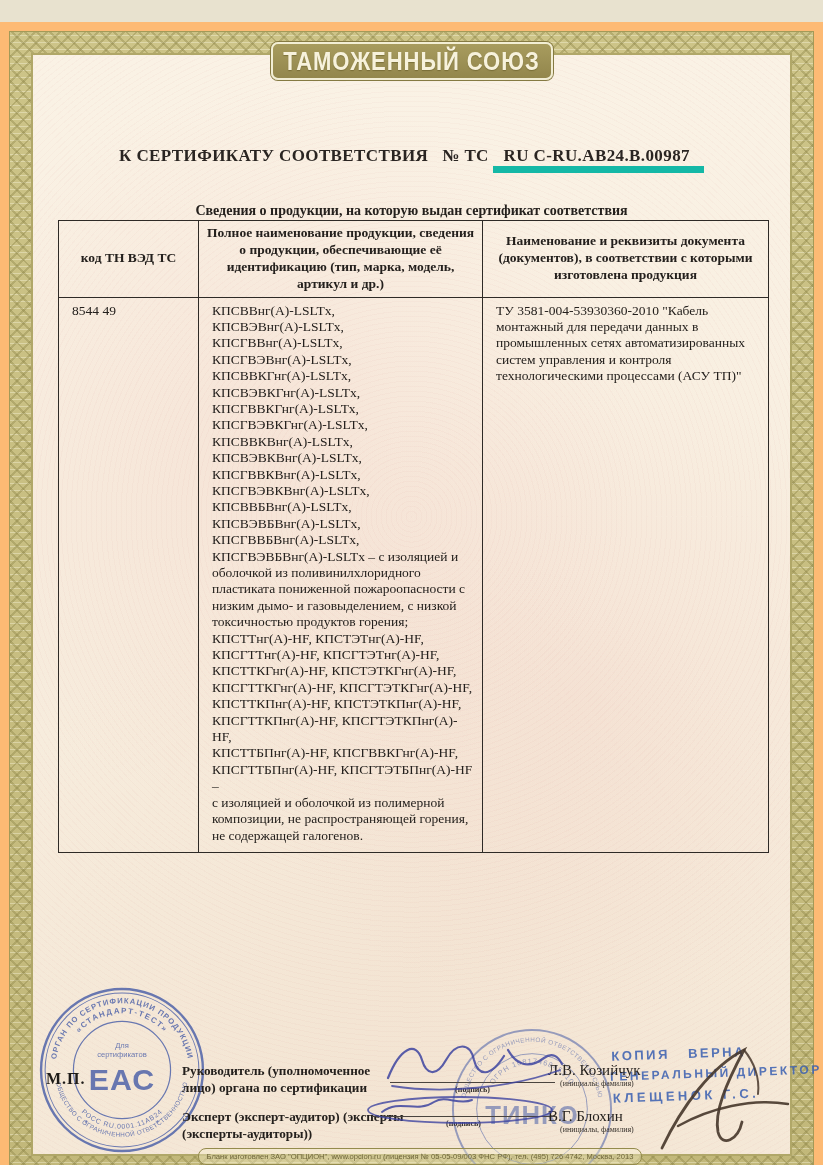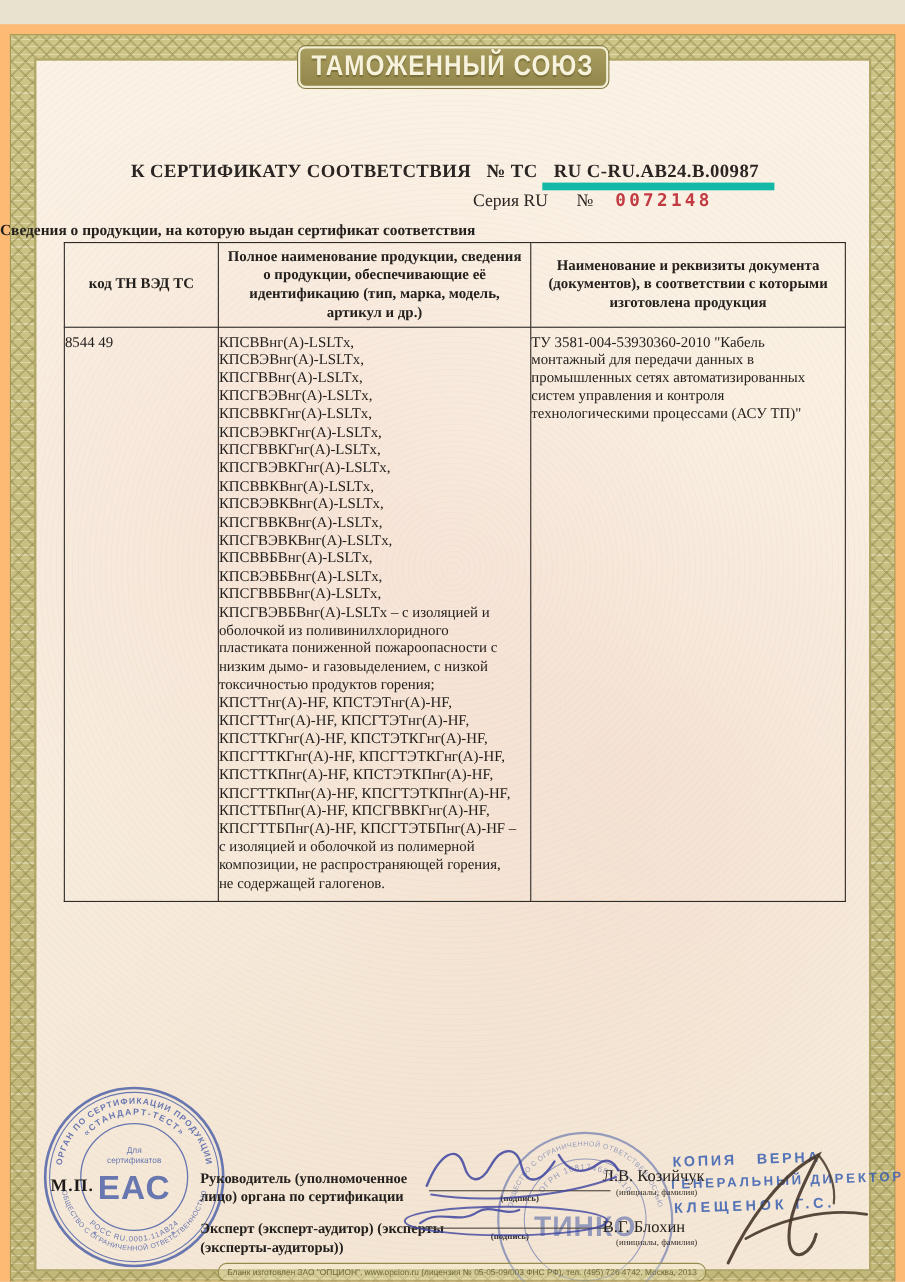--- a/index.html
+++ b/index.html
@@ -36,29 +36,29 @@
   .cert-line{position:absolute;left:0;right:0;top:124px;text-align:center;
     font-size:17px;font-weight:bold;color:#2a2522;letter-spacing:.4px;}
   .cert-line .num{font-weight:bold;border-bottom:7px solid #14b8a6;padding:0 14px 1px 10px;}
 
   .series-line{position:absolute;left:430px;top:150px;font-size:16px;color:#2a2522;}
   .series-line .lbl{margin-right:22px;}
   .series-line .nosign{margin-right:16px;}
   .serial-red{font-family:"DejaVu Sans Mono",monospace;font-weight:bold;color:#c23b42;
     font-size:16px;letter-spacing:3px;}
 
-  .table-caption{position:absolute;left:0;right:0;top:181px;text-align:left;
+  .table-caption{position:absolute;left:0;right:0;top:181px;text-align:center;
     font-size:14px;font-weight:bold;color:#24201d;}
 
   
   table.main{position:absolute;left:58px;top:198px;width:710px;border-collapse:collapse;table-layout:fixed;}
   table.main th, table.main td{border:1.6px solid #2e2a26;color:#24201d;}
   table.main th{font-size:13.5px;font-weight:bold;text-align:center;vertical-align:middle;
     padding:4px 6px;height:60px;line-height:1.25;}
-  table.main td{font-size:13.5px;vertical-align:top;padding:5px 8px 8px 0;line-height:16.4px;height:506px;}
+  table.main td{font-size:13.5px;vertical-align:top;padding:5px 8px 8px 13px;line-height:16.4px;height:506px;}
   .col1{width:140px;} .col2{width:284px;} .col3{width:286px;}
   .doc-cell{line-height:17px;}
 
   
   .role{position:absolute;left:182px;width:225px;font-size:13.2px;font-weight:bold;
     color:#24201d;line-height:17px;}
   .role1{top:1040px;} .role2{top:1086px;}
   .sigline{position:absolute;border-bottom:1px solid #4a443e;}
   .sigline1{left:390px;top:1060px;width:165px;}
   .sigline2{left:372px;top:1094px;width:183px;}
@@ -105,25 +105,20 @@
     <span>ТАМОЖЕННЫЙ СОЮЗ</span>
   </div>
 
 
   <div class="cert-line">
     <span>К СЕРТИФИКАТУ СООТВЕТСТВИЯ</span>
     &nbsp;&nbsp;<span>№ ТС</span>
     <span class="num">RU C-RU.АВ24.В.00987</span>
   </div>
 
-  <div class="series-line">
-    <span class="lbl">Серия RU</span>
-    <span class="nosign">№</span>
-    <span class="serial-red">0072148</span>
-  </div>
 
   <div class="table-caption">Сведения о продукции, на которую выдан сертификат соответствия</div>
 
   <table class="main">
     <colgroup>
         <col class="col1">
         <col class="col2">
         <col class="col3">
       </colgroup>
     <tbody>

